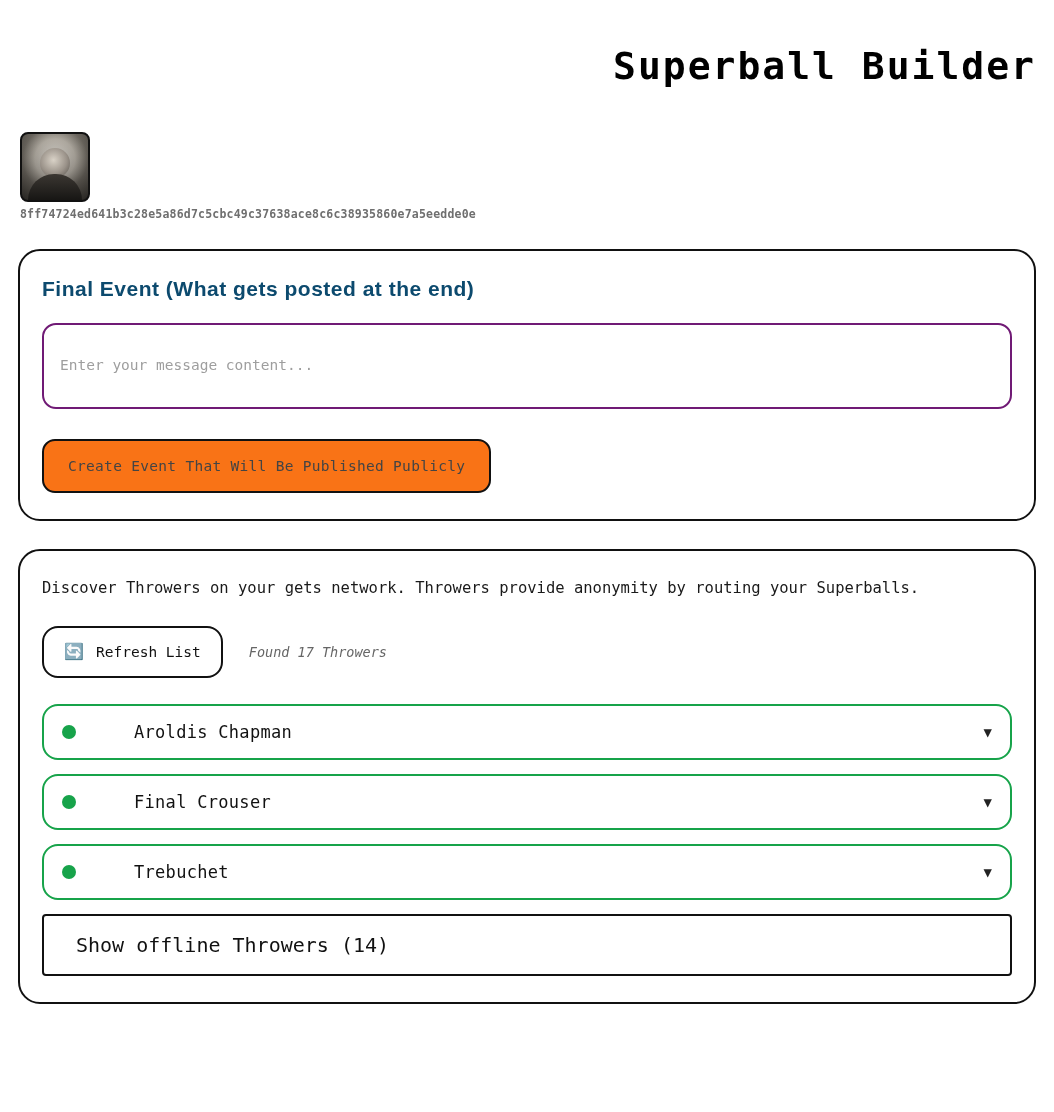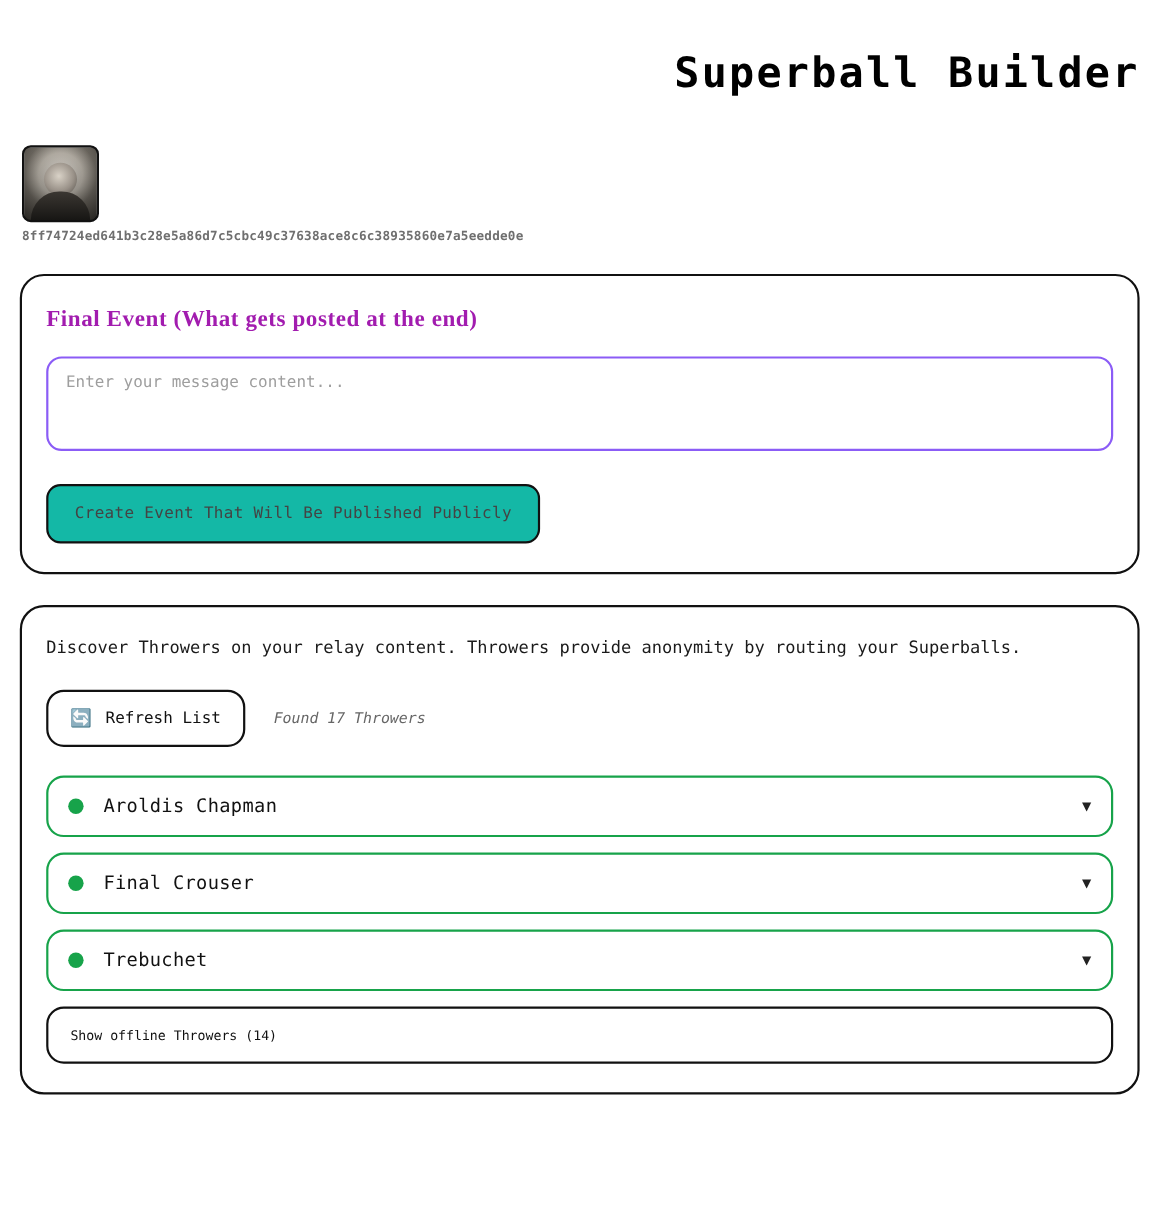--- a/index.html
+++ b/index.html
@@ -79,57 +79,57 @@
   
   .card {
     border: 2px solid #111;
     border-radius: 22px;
     box-sizing: border-box;
     margin-top: 28px;
     padding: 26px 22px 26px 22px;
     background: #fff;
   }
   .card-title {
-    font-family: Liberation Serif, serif;
+    font-family: Liberation Sans, sans-serif;
     font-size: 21px;
     font-weight: 700;
     letter-spacing: 0.5px;
     margin: 0 0 22px 0;
-    color: #a21caf;
+    color: #0c4a6e;
   }
   .field-label {
     font-family: "DejaVu Sans Mono", monospace;
     font-size: 15px;
     font-weight: 700;
     margin-bottom: 14px;
     color: #111;
   }
   .message-box {
     width: 100%;
     box-sizing: border-box;
     height: 86px;
-    border: 2px solid #8b5cf6;
+    border: 2px solid #701a75;
     border-radius: 14px;
-    padding: 14px 16px;
+    padding: 32px 16px;
     font-family: "DejaVu Sans Mono", monospace;
     font-size: 14.5px;
     color: #111;
     resize: none;
     outline: none;
     background: #fff;
   }
   .message-box::placeholder {
     color: #9e9e9e;
   }
   .primary-btn {
     display: inline-block;
     margin-top: 26px;
     border: 2px solid #111;
     border-radius: 13px;
-    background: #14b8a6;
+    background: #f97316;
     padding: 17px 24px;
     font-family: "DejaVu Sans Mono", monospace;
     font-size: 14.5px;
     color: #444;
     cursor: pointer;
     letter-spacing: 0.3px;
   }
   
   .description {
     font-family: "DejaVu Sans Mono", monospace;
@@ -174,20 +174,21 @@
   }
   .thrower-row {
     display: flex;
     align-items: center;
     border: 2px solid #17a34a;
     border-radius: 16px;
     padding: 16px 18px;
     margin-bottom: 14px;
     background: #fff;
     cursor: pointer;
+    gap: 40px;
   }
   .status-dot {
     width: 14px;
     height: 14px;
     border-radius: 50%;
     background: #17a34a;
     margin-right: 18px;
     flex: 0 0 auto;
   }
   .thrower-name {
@@ -201,25 +202,25 @@
     font-size: 14px;
     color: #222;
     margin-left: 10px;
   }
   .offline-btn {
     display: block;
     width: 100%;
     box-sizing: border-box;
     text-align: left;
     border: 2px solid #111;
-    border-radius: 16px;
-    background: #fff;
-    padding: 17px 20px;
-    font-family: "DejaVu Sans Mono", monospace;
-    font-size: 12px;
+    border-radius: 4px;
+    background: #fff;
+    padding: 17px 32px;
+    font-family: "DejaVu Sans Mono", monospace;
+    font-size: 20px;
     color: #111;
     cursor: pointer;
     margin-top: 2px;
   }
 </style>
 </head>
 <body>
 
 <div class="page">
 
@@ -232,21 +233,21 @@
 
   <div class="card">
     <div class="card-title">Final Event (What gets posted at the end)</div>
     <textarea class="message-box" placeholder="Enter your message content..." style=""></textarea>
     <div>
       <button class="primary-btn">Create Event That Will Be Published Publicly</button>
     </div>
   </div>
 
   <div class="card">
-    <p class="description">Discover Throwers on your relay content. Throwers provide anonymity by routing your Superballs.</p>
+    <p class="description">Discover Throwers on your gets network. Throwers provide anonymity by routing your Superballs.</p>
 
     <div class="refresh-row">
       <button class="refresh-btn">
         <span class="refresh-icon">🔄</span>
         <span>Refresh List</span>
       </button>
       <span class="found-text">Found 17 Throwers</span>
     </div>
 
     <div class="thrower-row">

